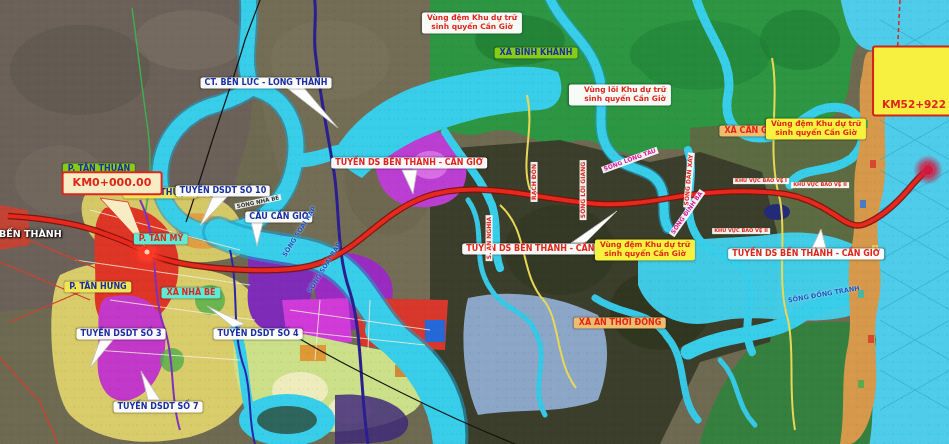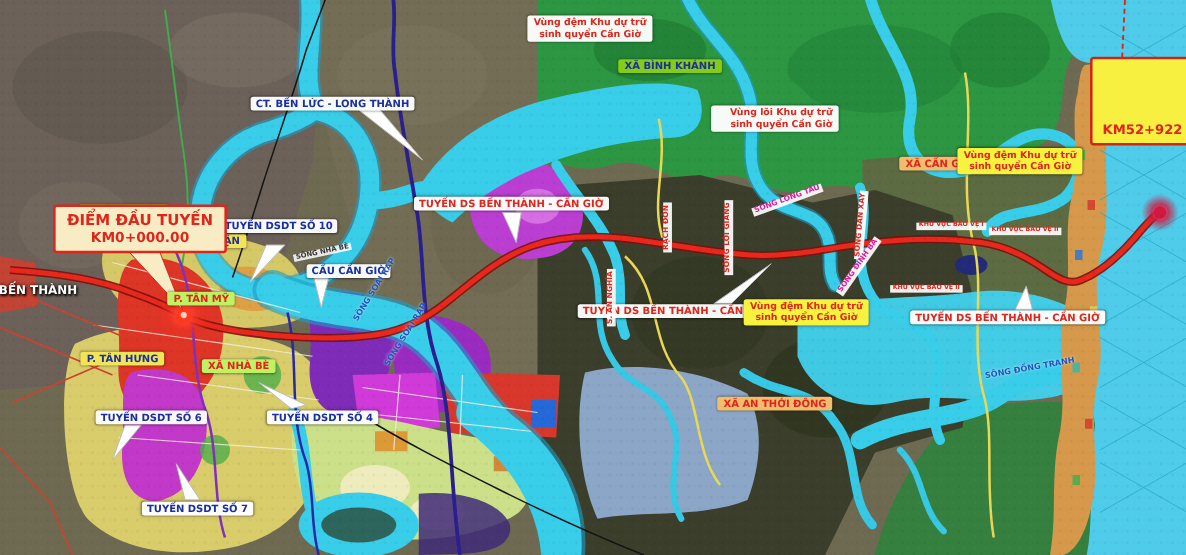--- a/index.html
+++ b/index.html
@@ -9,21 +9,21 @@
   #labels{position:absolute;left:0;top:0;width:100%;height:100%;}
   .lbl{position:absolute;transform:translate(-50%,-50%);white-space:nowrap;
        font-weight:bold;line-height:1.15;text-align:center;z-index:5;}
   .callout-blue{background:rgba(255,255,255,.96);color:#1a2fa0;font-size:8px;
        padding:1px 4px;border-radius:2px;box-shadow:0 0 2px rgba(0,0,0,.55);}
   .callout-red{background:rgba(255,255,255,.96);color:#e0251b;font-size:8px;
        padding:1px 4px;border-radius:2px;box-shadow:0 0 2px rgba(0,0,0,.55);}
   .ward-tan-blue{background:#84cc16;color:#1a2fa0;font-size:8px;padding:1px 5px;border-radius:2px;box-shadow:0 0 2px rgba(0,0,0,.4);}
   .ward-tan-red{background:#f0bc6d;color:#e0251b;font-size:8px;padding:1px 5px;border-radius:2px;box-shadow:0 0 2px rgba(0,0,0,.4);}
   .ward-yellow-blue{background:#f2e457;color:#1a2fa0;font-size:8px;padding:1px 5px;border-radius:2px;box-shadow:0 0 2px rgba(0,0,0,.4);}
-  .ward-yellow-red{background:#bef264;color:#e0251b;font-size:8px;padding:1px 5px;border-radius:2px;box-shadow:0 0 2px rgba(0,0,0,.4);}
+  .ward-yellow-red{background:#5eead4;color:#e0251b;font-size:8px;padding:1px 5px;border-radius:2px;box-shadow:0 0 2px rgba(0,0,0,.4);}
   .zone-white-text{color:#fff;font-size:9.5px;text-shadow:0 0 3px #000,1px 1px 2px #000;}
   .buffer-white{background:rgba(255,255,255,.96);color:#e0251b;font-size:7.5px;
        padding:2px 5px;border-radius:2px;box-shadow:0 0 2px rgba(0,0,0,.5);}
   .buffer-yellow{background:#f7f23e;color:#e0251b;font-size:7.5px;
        padding:2px 5px;border-radius:2px;box-shadow:0 0 2px rgba(0,0,0,.5);}
   .protect{background:rgba(255,255,255,.92);color:#e0251b;font-size:5px;padding:0 2px;}
   .river-red-box{background:rgba(255,255,255,.92);color:#e0251b;font-size:6px;padding:0 2px;}
   .river-magenta-box{background:rgba(255,255,255,.92);color:#d81b9a;font-size:6px;padding:0 2px;}
   .river-blue{color:#1a55c0;font-size:6.5px;text-shadow:0 0 2px rgba(255,255,255,.8);}
   .river-dark{background:rgba(255,255,255,.85);color:#333;font-size:5.5px;padding:0 2px;}
@@ -188,39 +188,38 @@
       <polygon points="571,243 585,243 617,211" fill="#fff" stroke="#bbb"></polygon>
       <polygon points="812,248 826,248 821,229" fill="#fff" stroke="#bbb"></polygon>
       <polygon points="100,340 113,340 90,368" fill="#fff" stroke="#bbb"></polygon>
       <polygon points="233,327 245,324 207,306" fill="#fff" stroke="#bbb"></polygon>
       <polygon points="148,400 160,400 141,371" fill="#fff" stroke="#bbb"></polygon>
     </g>
   </svg>
 
   <div id="labels">
     <div class="endpoint start-box" style="left:112px;top:183px;">
-      <div class="l1">ĐIỂM ĐẦU TUYẾN</div>
       <div class="l2">KM0+000.00</div>
     </div>
     <div class="endpoint end-box" style="left:914px;top:81px;">
       <div class="l2">KM52+922</div>
     </div>
   <div class="lbl zone-white-text" style="left: 26px; top: 234px;">P.BẾN THÀNH</div>
       <div class="lbl ward-tan-blue" style="left: 99px; top: 169px;">P. TÂN THUẬN</div>
       <div class="lbl ward-yellow-blue" style="left: 160px; top: 193px;">P. PHÚ THUẬN</div>
       <div class="lbl ward-yellow-red" style="left: 161px; top: 239px;">P. TÂN MỸ</div>
       <div class="lbl ward-yellow-blue" style="left: 98px; top: 287px;">P. TÂN HƯNG</div>
       <div class="lbl ward-yellow-red" style="left: 191px; top: 293px;">XÃ NHÀ BÈ</div>
       <div class="lbl ward-tan-blue" style="left: 536px; top: 53px;">XÃ BÌNH KHÁNH</div>
       <div class="lbl ward-tan-red" style="left: 751px; top: 131px;">XÃ CẦN GIỜ</div>
       <div class="lbl ward-tan-red" style="left: 620px; top: 323px;">XÃ AN THỚI ĐÔNG</div>
       <div class="lbl callout-blue" style="left: 266px; top: 83px;">CT. BẾN LỨC - LONG THÀNH</div>
-      <div class="lbl callout-blue" style="left: 223px; top: 181px;">TUYẾN DSDT SỐ 10</div>
+      <div class="lbl callout-blue" style="left: 223px; top: 191px;">TUYẾN DSDT SỐ 10</div>
       <div class="lbl callout-blue" style="left: 279px; top: 217px;">CẦU CẦN GIỜ</div>
-      <div class="lbl callout-blue" style="left: 121px; top: 334px;">TUYẾN DSDT SỐ 6</div>
+      <div class="lbl callout-blue" style="left: 121px; top: 334px;">TUYẾN DSDT SỐ 3</div>
       <div class="lbl callout-blue" style="left: 258px; top: 334px;">TUYẾN DSDT SỐ 4</div>
       <div class="lbl callout-blue" style="left: 158px; top: 407px;">TUYẾN DSDT SỐ 7</div>
       <div class="lbl callout-red" style="left: 409px; top: 163px;">TUYẾN DS BẾN THÀNH - CẦN GIỜ</div>
       <div class="lbl callout-red" style="left: 540px; top: 249px;">TUYẾN DS BẾN THÀNH - CẦN GIỜ</div>
       <div class="lbl callout-red" style="left: 806px; top: 254px;">TUYẾN DS BẾN THÀNH - CẦN GIỜ</div>
       <div class="lbl buffer-white" style="left: 472px; top: 23px;">
         <div>Vùng đệm Khu dự trữ</div>
         <div>sinh quyển Cần Giờ</div>
       </div>
       <div class="lbl buffer-white" style="left: 620px; top: 95px; padding-left: 15px;">

